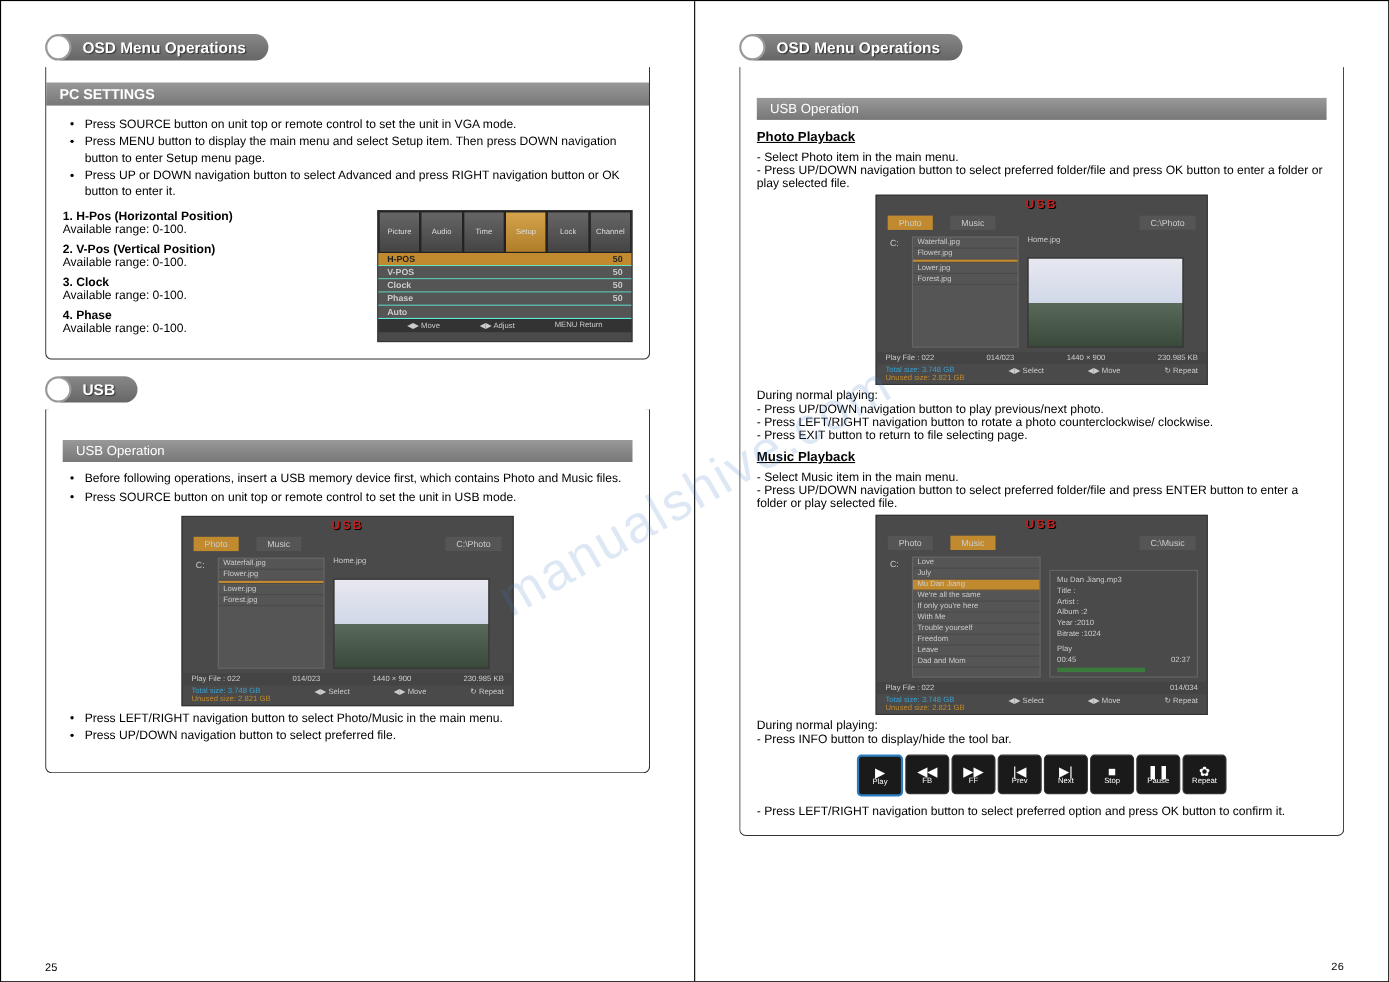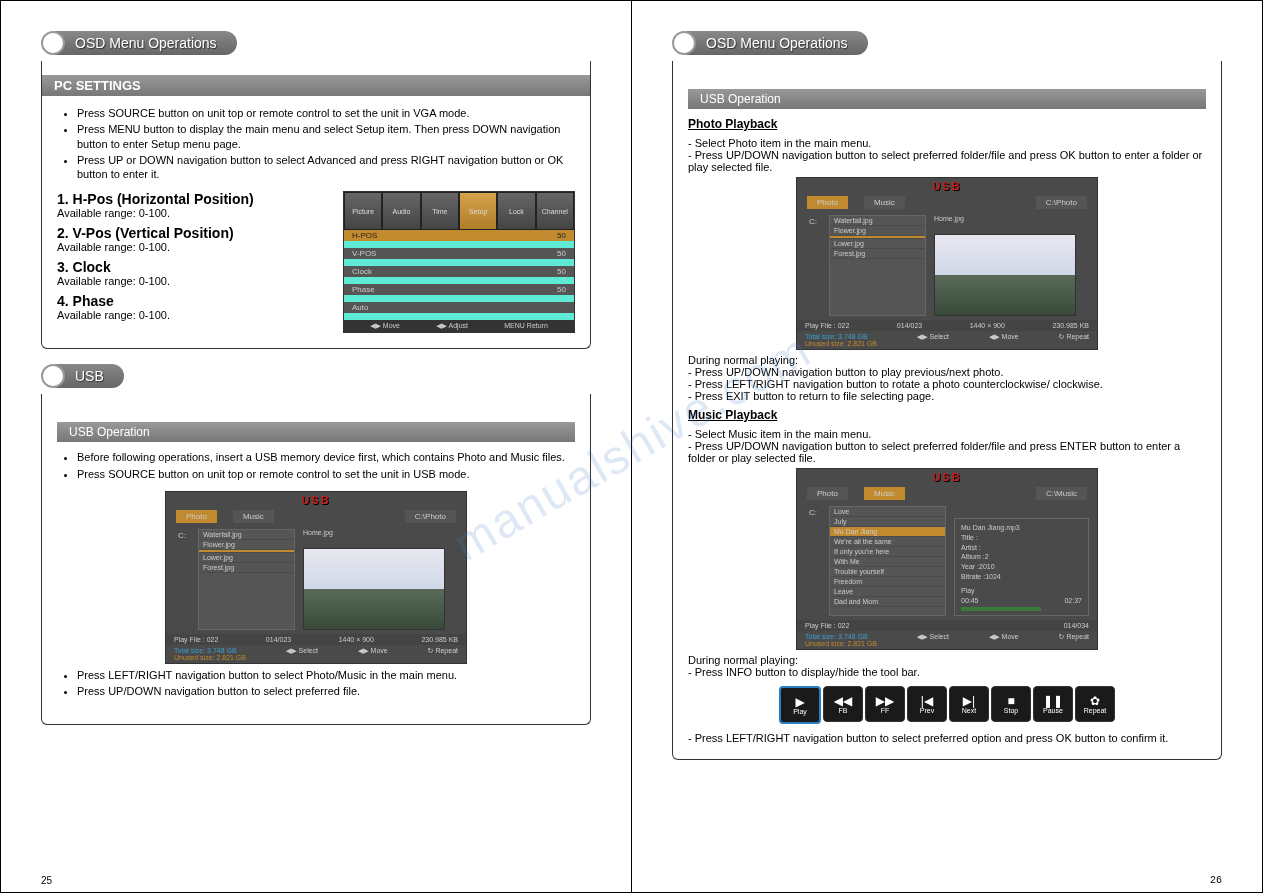--- a/index.html
+++ b/index.html
@@ -1,35 +1,35 @@
 <!DOCTYPE html>
 <html><head>
 <meta charset="utf-8">
 <style>
 body { margin:0; font-family:Arial,sans-serif; font-size:11px; background:#fff; }
 .container { display:flex; width:1263px; height:893px; border:1px solid #000; box-sizing:border-box; }
 .page { flex:1; border-right:1px solid #000; padding:30px 40px 15px 40px; position:relative; box-sizing:border-box; }
 .page:last-child { border-right:none; }
 .section-header { display:flex; align-items:center; margin-bottom:8px; }
 .section-header .circle { width:20px; height:20px; border:2px solid #999; border-radius:50%; background:#fff; margin-right:0; z-index:2; position:relative; }
-.section-header .title-bar { background:linear-gradient(to bottom,#888,#666); color:#fff; font-weight:normal; font-size:14px; padding:4px 20px 4px 20px; border-radius:0 12px 12px 0; margin-left:-10px; text-shadow:1px 1px 1px #333; flex-shrink:0; }
+.section-header .title-bar { background:linear-gradient(to bottom,#888,#666); color:#fff; font-weight:bold; font-size:14px; padding:4px 20px 4px 20px; border-radius:0 12px 12px 0; margin-left:-10px; text-shadow:1px 1px 1px #333; flex-shrink:0; }
 .content-box { border:1px solid #333; border-radius:0 0 6px 6px; border-top:none; padding:24px 15px 15px 15px; margin-bottom:15px; margin-top:-2px; }
 .sub-header { background:linear-gradient(to bottom,#999,#777); color:#fff; font-weight:bold; font-size:13px; padding:3px 12px; margin:-10px -15px 10px -15px; }
 .sub-header-second { background:linear-gradient(to bottom,#999,#777); color:#fff; font-weight:normal; font-size:12px; padding:3px 12px; margin:4px 0 8px 0; }
 ul.bullets { list-style:disc; padding-left:20px; margin:4px 0 10px 0; }
 ul.bullets li { margin-bottom:2px; line-height:1.3; }
 .setting-item { margin-bottom:6px; }
-.setting-item b { font-size:14px; }
+.setting-item b { font-size:11px; }
 .osd-box { background:#4a4a4a; border:1px solid #333; width:280px; margin:4px auto; color:#ccc; font-size:8px; }
 .osd-box-wide { width:300px; }
 .osd-tabs { display:flex; background:#333; }
 .osd-tabs .tab { width:40px; height:36px; background:linear-gradient(#666,#444); border:1px solid #222; display:flex; flex-direction:column; align-items:center; justify-content:center; font-size:7px; color:#ddd; }
 .osd-tabs .tab.selected { background:linear-gradient(#d4a34a,#b07d2a); }
 .osd-list { padding:0; }
-.osd-row { display:flex; justify-content:space-between; padding:1px 8px; background:#555; border-bottom:7px solid #5eead4; }
+.osd-row { display:flex; justify-content:space-between; padding:1px 8px; background:#555; border-bottom:1px solid #5eead4;font-weight:bold; }
 .osd-row.sel { background:#c28a2e; color:#222; }
 .osd-footer { background:#333; padding:2px 8px; display:flex; justify-content:space-around; font-size:7px; }
 .usb-title { color:#c31d1d; text-align:center; font-weight:bold; font-size:11px; padding:2px 0; text-shadow:1px 1px 0 #000; letter-spacing:2px; }
 .usb-top-tabs { display:flex; gap:16px; padding:2px 10px; font-size:8px; }
 .usb-top-tabs span { padding:2px 10px; background:#555; }
 .usb-top-tabs span.sel { background:#c28a2e; }
 .usb-path { color:#ccc; font-size:8px; margin-left:auto; padding:2px 6px; }
 .usb-body { display:flex; padding:4px 8px; gap:8px; }
 .usb-filelist { width:95px; border:1px solid #666; background:#555; }
 .usb-filelist-wide { width:115px; }

